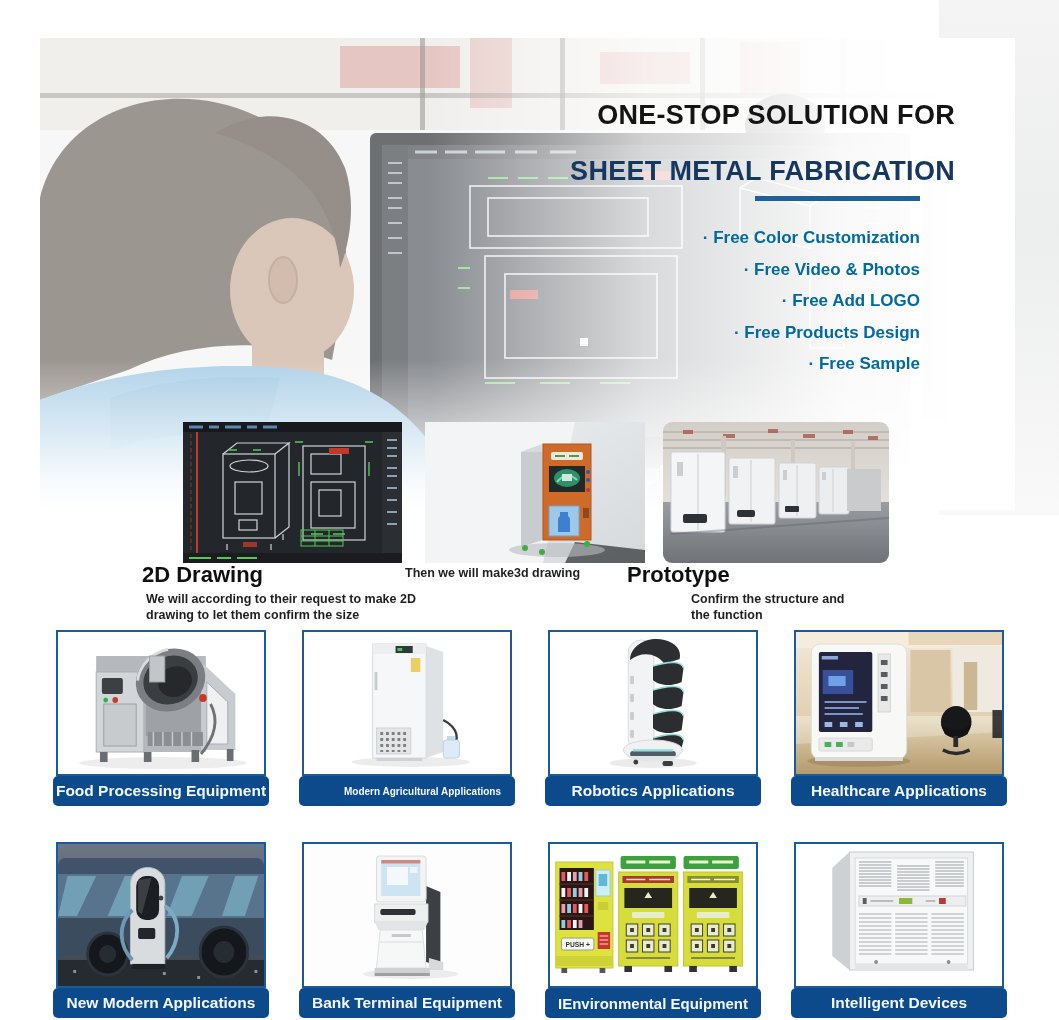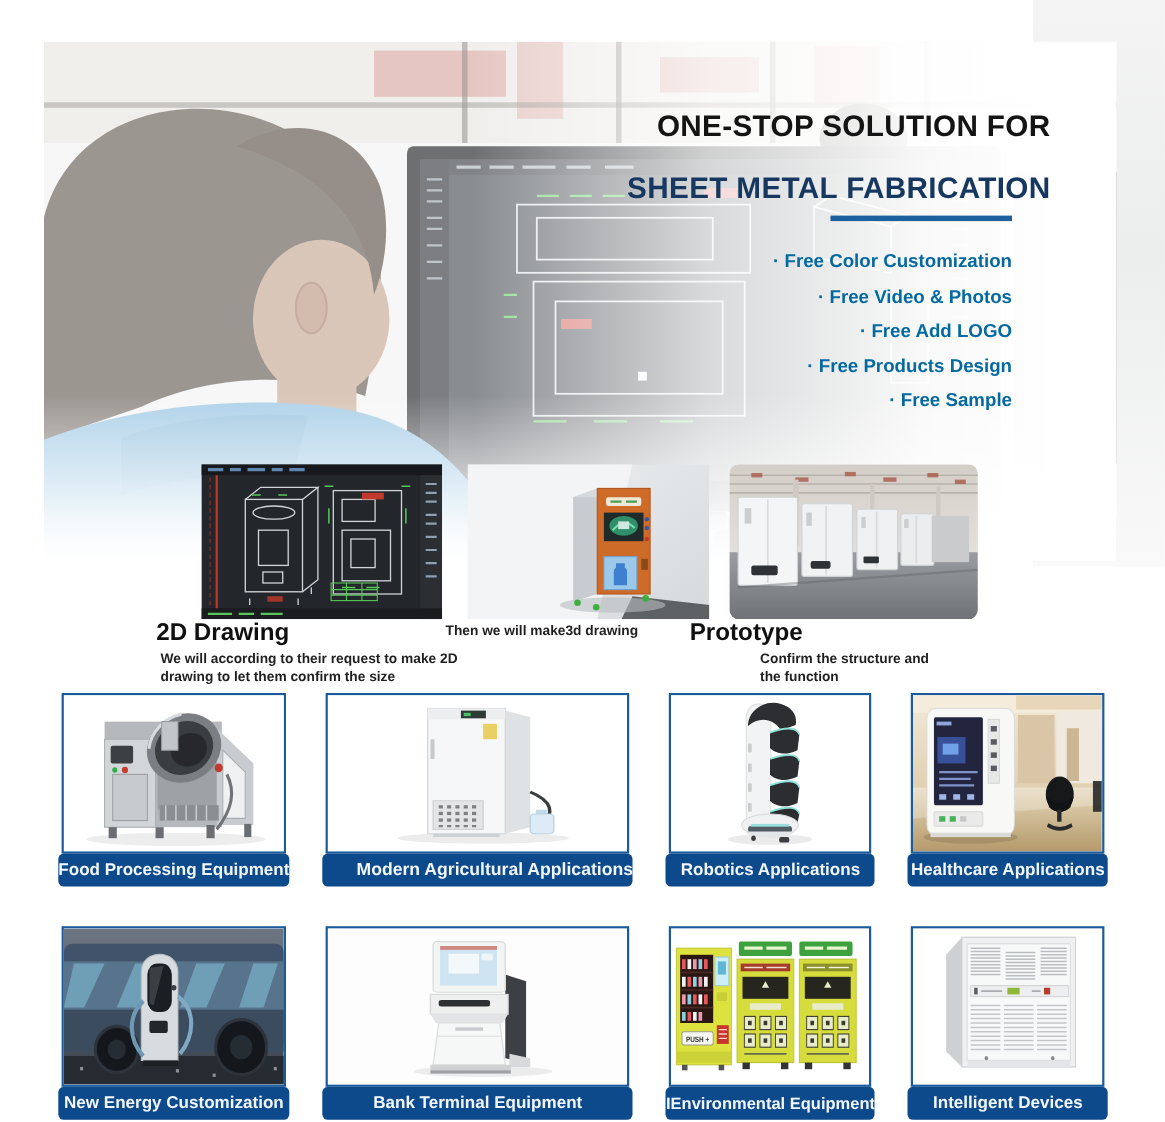--- a/index.html
+++ b/index.html
@@ -39,21 +39,21 @@
   #step-text-3 .step-desc{width:172px;}
   
   .apps{position:absolute;left:56px;top:630px;width:948px;display:grid;
         grid-template-columns:repeat(4,1fr);column-gap:22px;row-gap:14px;gap:36px;}
   .card{display:flex;flex-direction:column;}
   .card-img{height:142px;border:2px solid #1b5a9b;background:#fff;overflow:hidden;}
   .card-img svg{display:block;width:100%;height:100%;}
   .card-label{height:30px;margin:0 -3px;background:#0d4a8c;border-radius:5px;color:#f2f7fd;
       display:flex;align-items:center;justify-content:center;font-weight:700;font-size:15.5px;
       white-space:nowrap;overflow:hidden;}
-  .card:nth-child(2) .card-label{font-size:16px;padding-left:31px;}
+  .card:nth-child(2) .card-label{font-size:10px;padding-left:31px;}
   .card:nth-child(7) .card-label{font-size:15px;}
 </style>
 </head>
 <body>
 
 <div id="page">
 
   <div class="right-soft"></div>
 
   <div class="hero-photo">
@@ -481,21 +481,21 @@
           <path d="M76 40 C76 18 112 18 112 40 L112 120 L76 120 Z" fill="#d9dcdf" stroke="#b9bec3" stroke-width="1"></path>
           <rect x="82" y="32" width="24" height="44" rx="10" fill="#1b1e22"></rect>
           <polygon points="84,36 98,34 88,70 84,68" fill="#ffffff" opacity=".15"></polygon>
           <circle cx="108" cy="54" r="2.5" fill="#3a3f44"></circle>
           <path d="M112 62 C130 74 128 98 114 114" stroke="#7fa9c4" stroke-width="4" fill="none"></path>
           <path d="M78 66 C62 80 64 102 78 116" stroke="#6f98b4" stroke-width="4" fill="none"></path>
           <rect x="84" y="84" width="18" height="11" rx="2" fill="#23262a"></rect>
           <rect x="78" y="120" width="34" height="5" fill="#1d2126"></rect>
         </svg>
       </div>
-      <div class="card-label">New Energy Customization</div>
+      <div class="card-label">New Modern Applications</div>
     </div>
 
     <div class="card">
       <div class="card-img">
         <svg viewBox="0 0 216 142" preserveAspectRatio="none">
           <rect width="216" height="142" fill="#fdfdfd"></rect>
           <ellipse cx="112" cy="130" rx="50" ry="5" fill="#ececec"></ellipse>
           <polygon points="128,42 143,48 143,122 128,118" fill="#3c4045"></polygon>
           <rect x="76" y="12" width="52" height="46" rx="3" fill="#f3f4f4" stroke="#d9dbdc" stroke-width="1"></rect>
           <rect x="81" y="16" width="41" height="36" fill="#cfe4f2"></rect>

